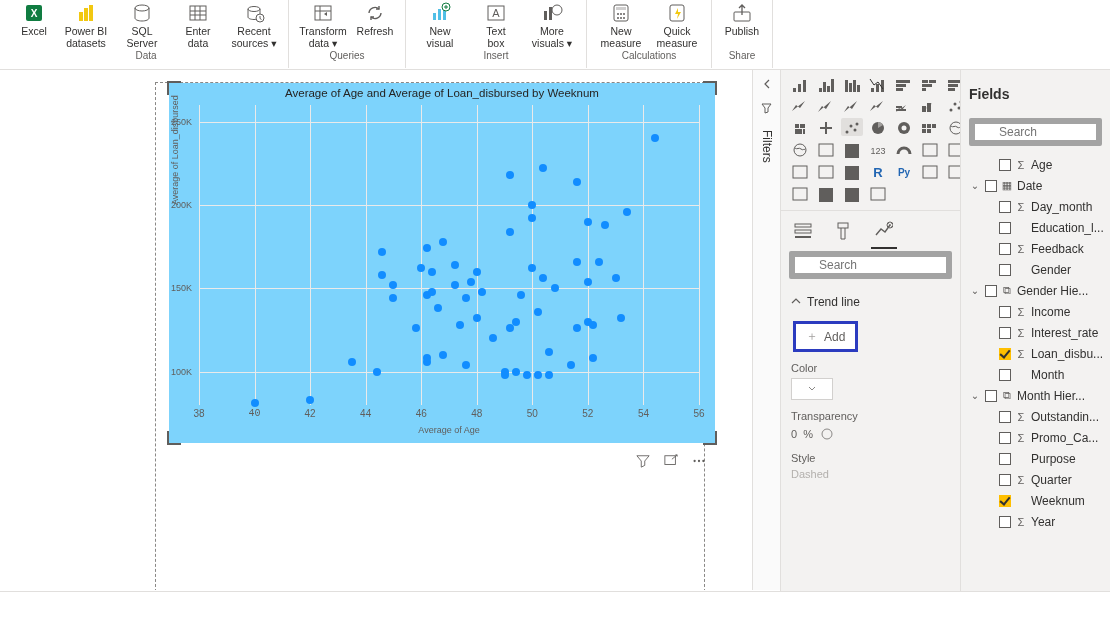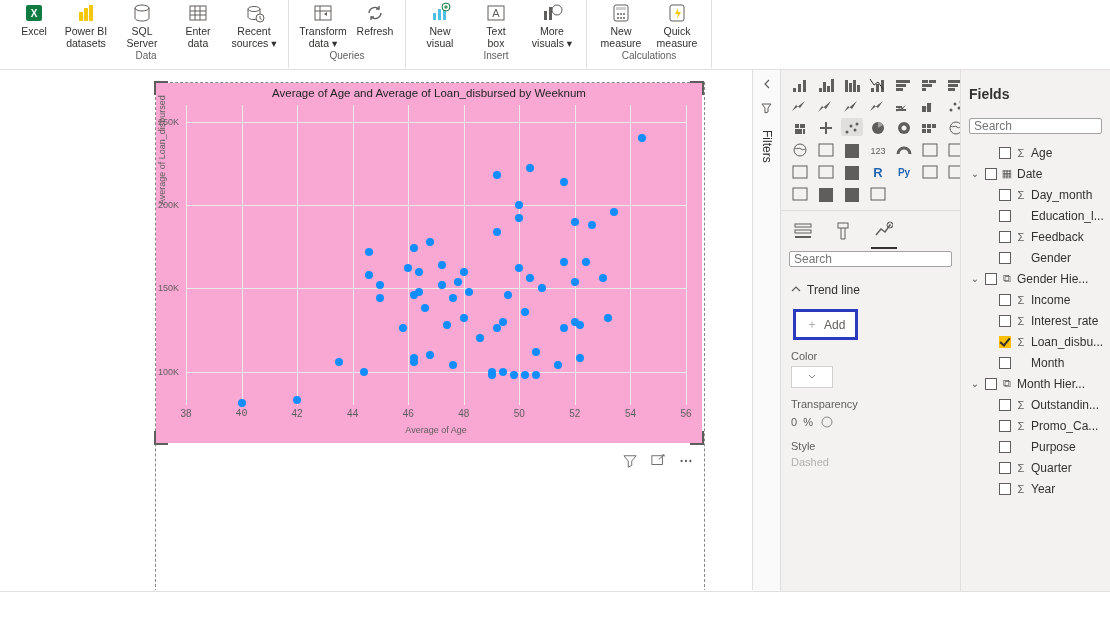--- a/index.html
+++ b/index.html
@@ -12,21 +12,21 @@
   .rgrp-lbl{font-size:10px;color:#605e5c;margin-top:2px}
   .rbtn{display:flex;flex-direction:column;align-items:center;justify-content:flex-start;width:48px;padding:2px 2px 0;cursor:pointer}
   .rbtn .lbl{font-size:10.5px;line-height:12px;text-align:center;margin-top:1px;color:#323130}
   .rbtn .sub{font-size:10.5px;line-height:12px;text-align:center;color:#323130}
   .rbtn-w{width:56px}
   .rico{width:22px;height:22px;display:flex;align-items:center;justify-content:center}
 
   
   .stage{position:absolute;left:0;top:70px;right:330px;bottom:35px;overflow:hidden}
   .dotted-frame{position:absolute;left:155px;top:12px;width:550px;height:510px;border:1px dashed #8a8886}
-  .chart-panel{position:absolute;left:0;top:0;width:546px;height:360px;background:#f9a8d4}
+  .chart-panel{position:absolute;left:13px;top:0;width:546px;height:360px;background:#7dd3fc}
   .chart-corner{position:absolute;width:14px;height:14px}
   .chart-corner.tl{left:-2px;top:-2px;border-left:2px solid #605e5c;border-top:2px solid #605e5c}
   .chart-corner.tr{right:-2px;top:-2px;border-right:2px solid #605e5c;border-top:2px solid #605e5c}
   .chart-corner.bl{left:-2px;bottom:-2px;border-left:2px solid #605e5c;border-bottom:2px solid #605e5c}
   .chart-corner.br{right:-2px;bottom:-2px;border-right:2px solid #605e5c;border-bottom:2px solid #605e5c}
   .chart-title{text-align:center;font-size:11.5px;color:#252423;padding:4px 0 2px}
   .plot{position:absolute;left:30px;top:22px;right:16px;bottom:38px}
   .yaxis-lbl{position:absolute;left:-24px;top:50%;transform:rotate(-90deg) translateX(50%);transform-origin:left center;font-size:9px;color:#605e5c;white-space:nowrap}
   .xaxis-lbl{position:absolute;bottom:-30px;left:50%;transform:translateX(-50%);font-size:9px;color:#605e5c}
   .grid-v{position:absolute;top:0;bottom:0;border-left:1px solid #eaeaea}
@@ -48,21 +48,21 @@
   .pane.flds{width:150px}
   .pane-hdr{display:flex;align-items:center;justify-content:space-between;padding:0 8px;height:48px;font-size:14px;font-weight:600;color:#323130;background:#f3f2f1}
   .pane-body{flex:1;overflow:hidden;display:flex;flex-direction:column}
   .viz-grid{display:grid;grid-template-columns:repeat(7,22px);gap:4px 4px;padding:4px 8px}
   .viz-ico{width:22px;height:18px;display:flex;align-items:flex-end;justify-content:center;cursor:pointer}
   .viz-ico.sel{background:#e1dfdd;border-radius:2px}
   .viz-tabs{display:flex;gap:18px;padding:10px 12px 8px;border-top:1px solid #e1dfdd;margin-top:4px}
   .viz-tab{width:22px;height:22px;cursor:pointer}
   .viz-tab.active{position:relative}
   .viz-tab.active::after{content:"";position:absolute;left:-2px;right:-2px;bottom:-6px;height:2px;background:#323130}
-  .search-row{display:flex;align-items:center;background:#fff;border:1px solid #a3a3a3;border-radius:2px;margin:0 8px 6px;height:16px;padding:0 2px}
+  .search-row{display:flex;align-items:center;background:#fff;border:6px solid #a3a3a3;border-radius:2px;margin:0 8px 6px;height:28px;padding:0 22px}
   .search-row input{border:none;outline:none;flex:1;font:inherit;background:transparent}
   .sect{padding:4px 10px}
   .sect-hdr{display:flex;align-items:center;gap:6px;cursor:pointer;padding:6px 0;font-size:12px;color:#323130}
   .add-box{border:3px solid #2b3bbf;display:inline-flex;align-items:center;padding:4px 10px;background:#fff;cursor:pointer;gap:6px;color:#605e5c}
   .prop-lbl{font-size:11px;color:#605e5c;margin:10px 0 4px}
   .prop-box{width:42px;height:22px;border:1px solid #d2d0ce;display:flex;align-items:center;justify-content:center;background:#fff}
   .slider{display:flex;align-items:center;gap:6px}
 
   .fld-list{flex:1;overflow:auto;padding:2px 4px 4px}
   .fld{display:flex;align-items:center;gap:4px;padding:2px 0 2px 4px;cursor:pointer;height:21px}
@@ -225,20 +225,34 @@
             <svg width="22" height="22">
               <rect x="4" y="3" width="14" height="16" rx="2" fill="none" stroke="#605e5c"></rect>
               <path d="M12 6l-3 6h3l-1 5 4-7h-3z" fill="#f2c811"></path>
             </svg>
           </div>
           <div class="lbl">Quick</div>
           <div class="sub">measure</div>
         </div>
       </div>
       <div class="rgrp-lbl">Calculations</div>
+    </div>
+    <div class="rgrp">
+      <div class="rgrp-btns">
+        <div class="rbtn">
+          <div class="rico">
+            <svg width="22" height="22">
+              <rect x="3" y="10" width="16" height="9" rx="1" fill="none" stroke="#605e5c"></rect>
+              <path d="M11 13V3M8 6l3-3 3 3" fill="none" stroke="#605e5c" stroke-width="1.3"></path>
+            </svg>
+          </div>
+          <div class="lbl">Publish</div>
+        </div>
+      </div>
+      <div class="rgrp-lbl">Share</div>
     </div>
   </div>
 
 <div class="stage">
   <div class="dotted-frame">
     <div class="chart-panel">
       <div class="chart-corner tl"></div>
       <div class="chart-corner tr"></div>
       <div class="chart-corner bl"></div>
       <div class="chart-corner br"></div>
@@ -778,20 +792,26 @@
             <span class="nm">Purpose</span>
           </div>
           <div class="fld sub">
             <span class="chev"></span>
             <span class="cb"></span>
             <span class="glyph">Σ</span>
             <span class="nm">Quarter</span>
           </div>
           <div class="fld sub">
             <span class="chev"></span>
+            <span class="cb on"></span>
+            <span class="glyph"></span>
+            <span class="nm">Weeknum</span>
+          </div>
+          <div class="fld sub">
+            <span class="chev"></span>
             <span class="cb"></span>
             <span class="glyph">Σ</span>
             <span class="nm">Year</span>
           </div>
         </div>
     </div>
   </div>
 </div>
 
 <div class="footer"></div>

